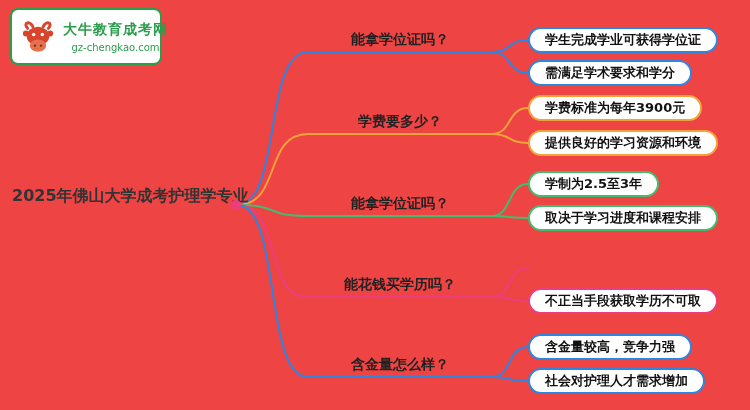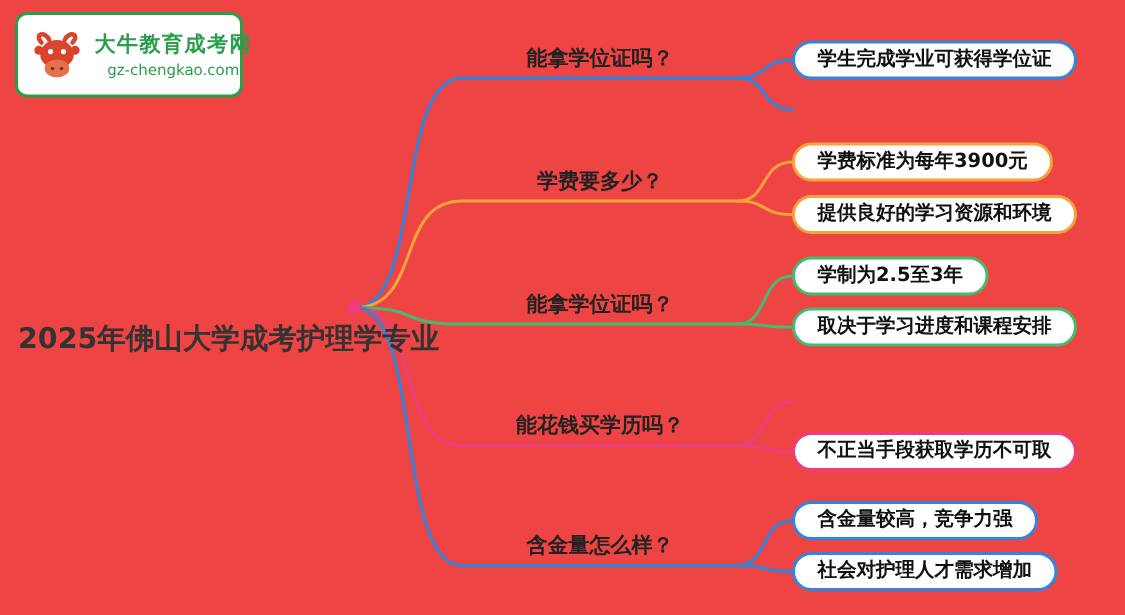--- a/index.html
+++ b/index.html
@@ -16,22 +16,22 @@
     position:absolute; left:10px; top:8px; width:152px; height:57px;
     border:2px solid #2B9E4C; border-radius:8px; background:#fff;
     display:flex; align-items:center; gap:6px; padding:4px 7px;
   }
   .logo-icon { width:38px; height:36px; flex:0 0 auto; }
   .logo-text { display:flex; flex-direction:column; align-items:center; flex:1; }
   .logo-title { font-size:14px; font-weight:bold; color:#2B9E4C; letter-spacing:1px; white-space:nowrap; }
   .logo-url { font-size:10px; color:#2B9E4C; margin-top:3px; white-space:nowrap; }
 
   .root-label {
-    position:absolute; left:12px; top:213px;
-    font-size:19px; font-weight:600; color:#333; white-space:nowrap;
+    position:absolute; left:12px; top:186px;
+    font-size:16px; font-weight:600; color:#333; white-space:nowrap;
   }
   .root-dot {
     position:absolute; left:231px; top:200px; width:10px; height:10px;
     border-radius:50%;
   }
 
   .branch-label {
     position:absolute; left:308px; width:184px; height:22px; line-height:22px;
     text-align:center; font-size:14px; font-weight:bold; color:#222; white-space:nowrap;
   }
@@ -93,20 +93,21 @@
   <div class="root-label">2025年佛山大学成考护理学专业</div>
   <div class="root-dot" style="background: rgb(236, 62, 127);"></div>
 
   <div class="branch-label" style="top: 28px; border-color: rgb(45, 134, 224);">能拿学位证吗？</div>
   <div class="branch-label" style="top: 110px; border-color: rgb(242, 163, 58);">学费要多少？</div>
   <div class="branch-label" style="top: 192px; border-color: rgb(67, 189, 109);">能拿学位证吗？</div>
   <div class="branch-label" style="top: 273px; border-color: rgb(236, 62, 127);">能花钱买学历吗？</div>
   <div class="branch-label" style="top: 353px; border-color: rgb(45, 134, 224);">含金量怎么样？</div>
 
   <div class="leaf" style="top: 27px; border-color: rgb(45, 134, 224);">学生完成学业可获得学位证</div>
+  <div class="leaf" style="top: 60px; border-color: rgb(45, 134, 224);">需满足学术要求和学分</div>
 
   <div class="leaf" style="top: 95px; border-color: rgb(242, 163, 58);">学费标准为每年3900元</div>
   <div class="leaf" style="top: 130px; border-color: rgb(242, 163, 58);">提供良好的学习资源和环境</div>
 
   <div class="leaf" style="top: 171px; border-color: rgb(67, 189, 109);">学制为2.5至3年</div>
   <div class="leaf" style="top: 205px; border-color: rgb(67, 189, 109);">取决于学习进度和课程安排</div>
 
   <div class="leaf" style="top: 288px; border-color: rgb(236, 62, 127);">不正当手段获取学历不可取</div>
 
   <div class="leaf" style="top: 334px; border-color: rgb(45, 134, 224);">含金量较高，竞争力强</div>

